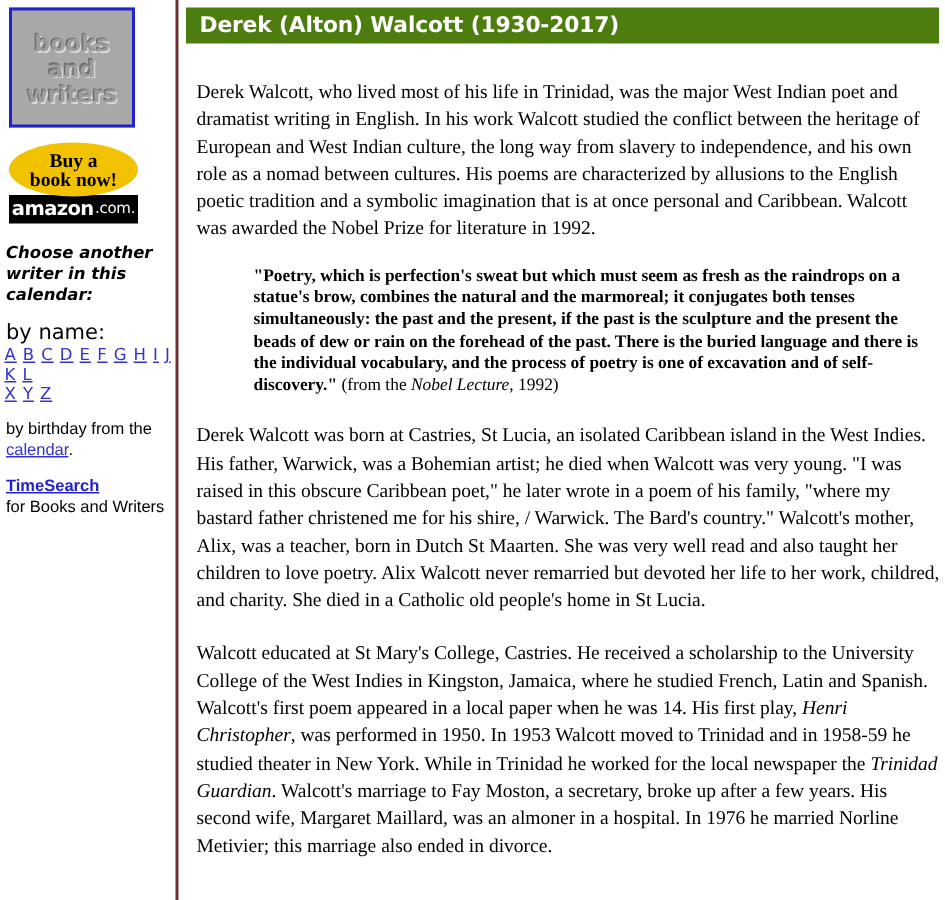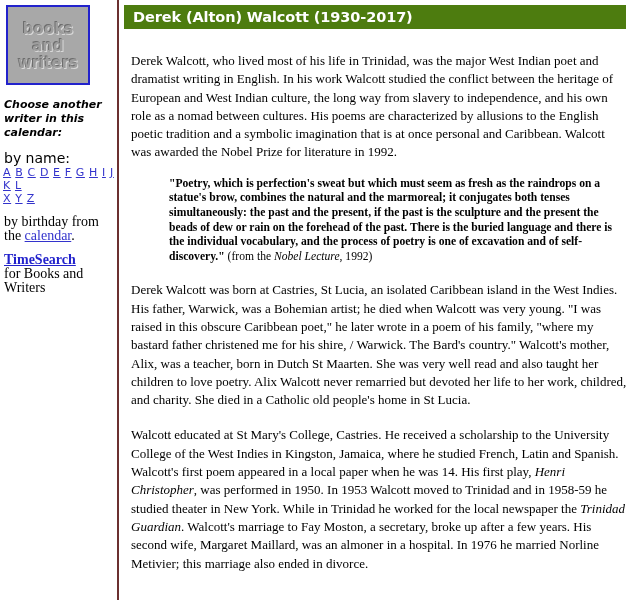--- a/index.html
+++ b/index.html
@@ -148,22 +148,22 @@
   }
   .slink-bold {
     color: #2222cc;
     text-decoration: underline;
     font-weight: bold;
     text-align: center;
   }
   .side-block {
     margin: 10px 2px 0 4px;
     width: 112px;
-    font-family: Liberation Serif, serif;
-    font-size: 14px;
+    font-family: Liberation Sans, sans-serif;
+    font-size: 11px;
     line-height: 14px;
     color: #000;
   }
   .ital { font-style: italic; }
 
   
   .content {
     position: absolute;
     left: 124px;
     top: 0;
@@ -223,20 +223,30 @@
 <div class="page">
 
   <div class="sidebar">
 
     <div class="logo-box">
       <div class="logo-word">books</div>
       <div class="logo-word">and</div>
       <div class="logo-word">writers</div>
     </div>
 
+    <div class="amazon">
+      <div class="amazon-oval">
+        <div class="l1">Buy a</div>
+        <div class="l2">book now!</div>
+      </div>
+      <div class="amazon-bar">
+        <span class="a1">amazon</span>
+          <span class="a2">.com.</span>
+      </div>
+    </div>
 
     <div class="side-head">Choose another writer in this calendar:</div>
 
     <div class="side-text">by name:</div>
 
     <div class="alpha">
       <div>
         <a href="#">A</a>
         <a href="#">B</a>
         <a href="#">C</a>

